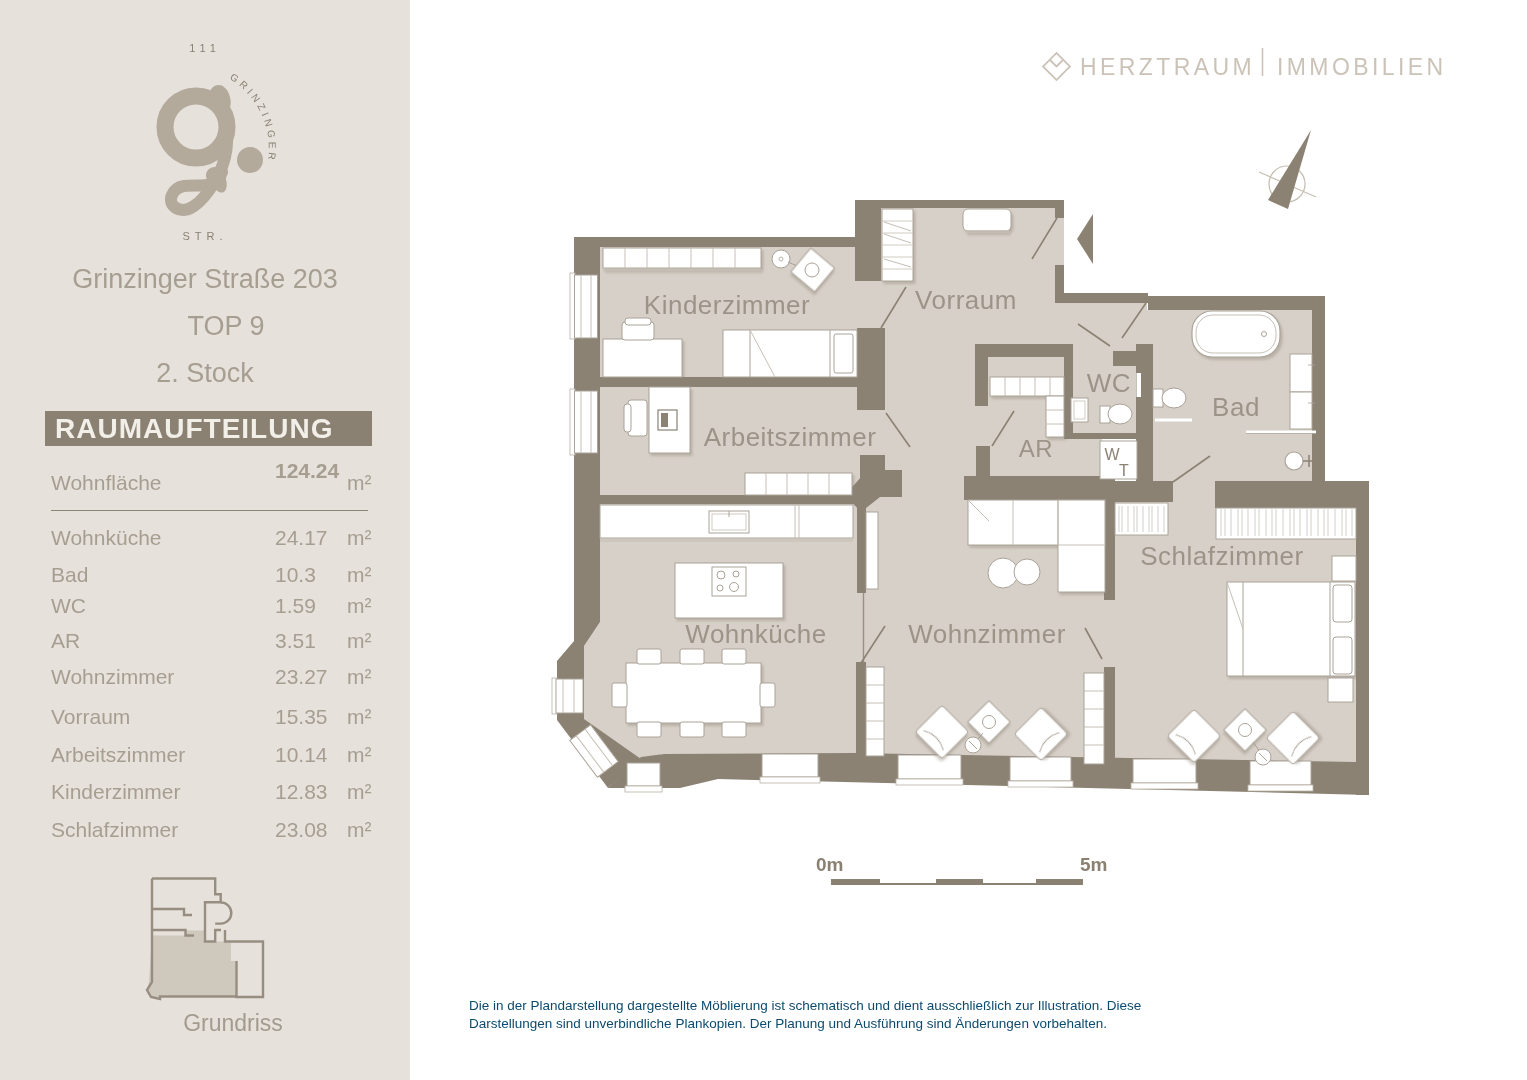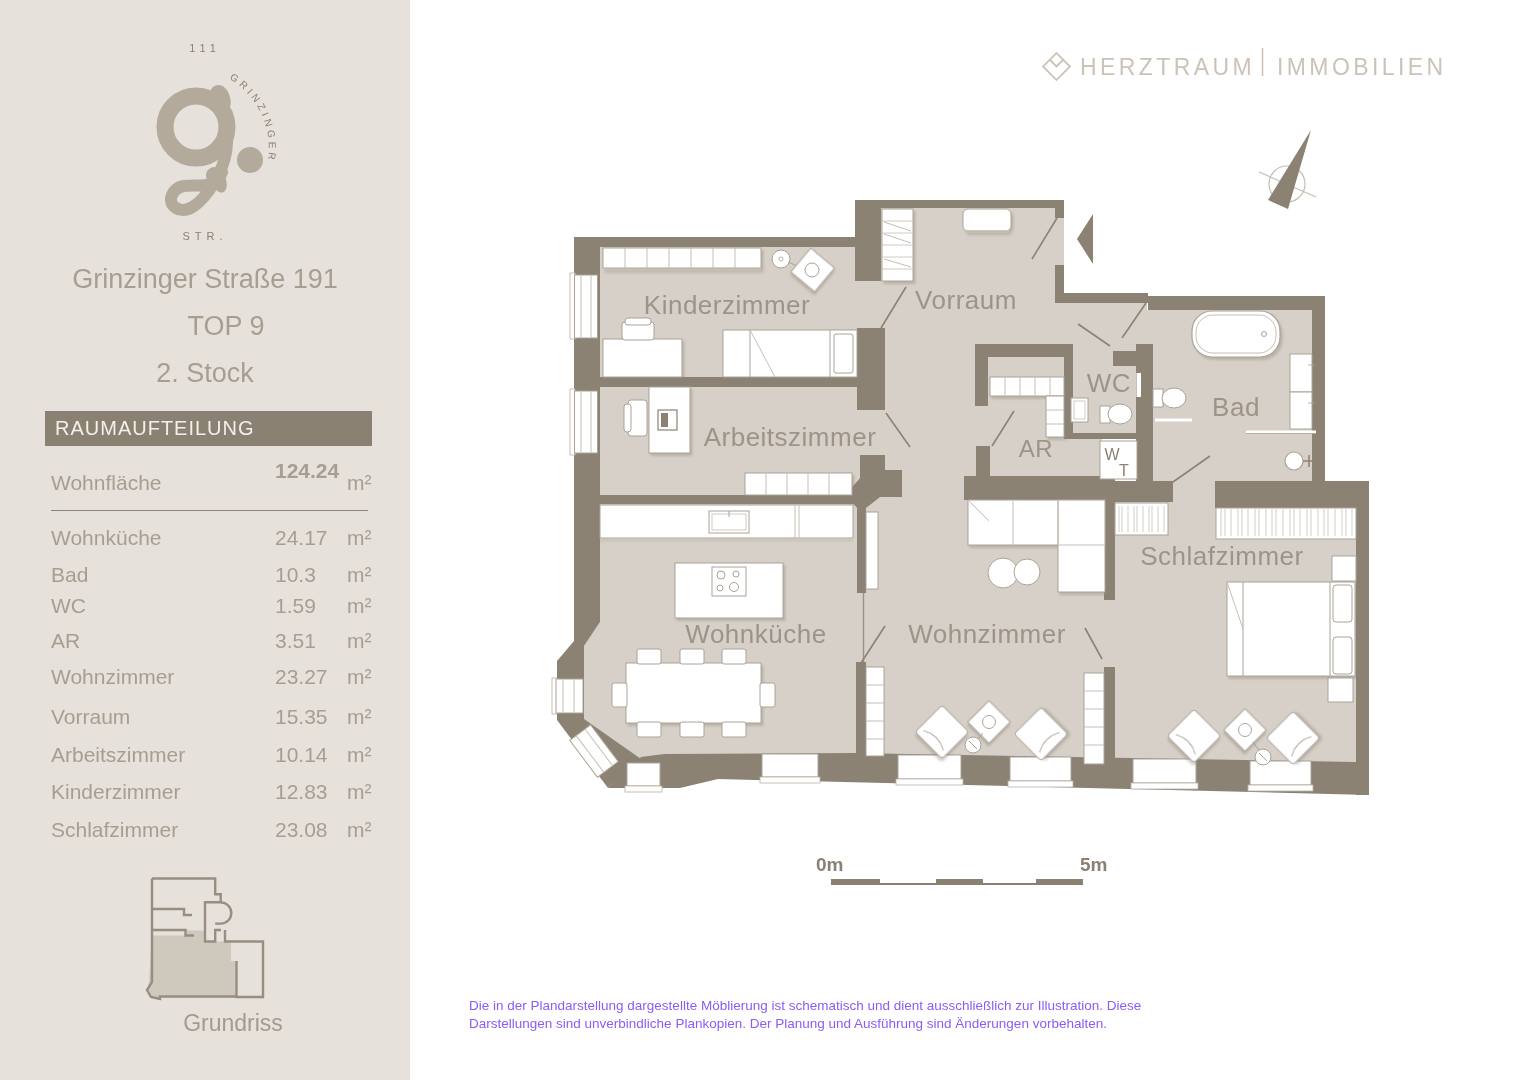--- a/index.html
+++ b/index.html
@@ -19,27 +19,27 @@
     <path d="M224,112 C230,140 228,160 214,183 C200,206 186,214 176,208 C166,202 172,188 184,186 C200,184 216,190 222,172" stroke-width="12" stroke-linecap="round"></path>
   </g>
   <path d="M216,104 C228,118 234,107 229,94 C226,85 217,82 212,88 C208,93 210,97 216,104 Z" fill="#b3aa9c"></path>
   <path d="M212,186 C224,200 230,189 225,176 C222,167 213,164 208,170 C204,175 206,179 212,186 Z" fill="#b3aa9c"></path>
   <circle cx="250" cy="160" r="13" fill="#b3aa9c"></circle>
   <path id="arcg" d="M224,76 A80,80 0 0 1 258,188" fill="none"></path>
   <text font-size="10" letter-spacing="3.5" fill="#8a8173"><textPath href="#arcg" startOffset="6">GRINZINGER</textPath></text>
   <text x="205" y="240" text-anchor="middle" font-size="11" letter-spacing="5" fill="#8a8173">STR.</text>
 </svg>
 
-<div class="abs side-text" style="left:0;top:264;width:410px;top:264px;text-align:center;font-size:27px;">Grinzinger Straße 191</div>
+<div class="abs side-text" style="left:0;top:264;width:410px;top:264px;text-align:center;font-size:27px;">Grinzinger Straße 203</div>
 
 <div class="abs side-text" style="left:0;top:311px;width:452px;text-align:center;font-size:27px;">TOP 9</div>
 
 <div class="abs side-text" style="left:0;top:358px;width:410px;text-align:center;font-size:27px;">2. Stock</div>
 
-<div class="abs" style="left:45px;top:411px;width:327px;height:35px;background:#8a8173;color:#f2efe9;font-size:20px;font-weight:normal;letter-spacing:1px;line-height:35px;padding-left:10px;box-sizing:border-box;">RAUMAUFTEILUNG</div>
+<div class="abs" style="left:45px;top:411px;width:327px;height:35px;background:#8a8173;color:#f2efe9;font-size:28px;font-weight:bold;letter-spacing:1px;line-height:35px;padding-left:10px;box-sizing:border-box;">RAUMAUFTEILUNG</div>
 
 <div class="abs side-text" style="left:0;top:0;width:410px;height:1080px;font-size:21px;text-align:center;">
     <div style="position:absolute;left:51px;top:471px;">Wohnfläche</div>
     <div style="position:absolute;left:275px;top:459px;font-weight:bold;">124.24</div>
     <div style="position:absolute;left:347px;top:471px;">m²</div>
     <div style="position:absolute;left:51px;top:526px;">Wohnküche</div>
     <div style="position:absolute;left:275px;top:526px;">24.17</div>
     <div style="position:absolute;left:347px;top:526px;">m²</div>
     <div style="position:absolute;left:51px;top:563px;">Bad</div>
     <div style="position:absolute;left:275px;top:563px;">10.3</div>
@@ -93,21 +93,21 @@
 </svg>
 
 <svg class="abs" style="left:800px;top:845px;" width="320" height="50" viewBox="0 0 320 50">
   <text x="16" y="26" font-size="19" font-weight="bold" fill="#8a8173">0m</text>
   <text x="280" y="26" font-size="19" font-weight="bold" fill="#8a8173">5m</text>
   <rect x="31" y="34" width="252" height="6" fill="#8a8173"></rect>
   <rect x="80" y="34" width="56" height="4" fill="#ffffff"></rect>
   <rect x="183" y="34" width="53" height="4" fill="#ffffff"></rect>
 </svg>
 
-<div class="abs" style="left:469px;top:997px;width:900px;font-size:13.5px;line-height:18px;color:#8b5cf6;">Die in der Plandarstellung dargestellte Möblierung ist schematisch und dient ausschließlich zur Illustration. Diese<br>Darstellungen sind unverbindliche Plankopien. Der Planung und Ausführung sind Änderungen vorbehalten.</div>
+<div class="abs" style="left:469px;top:997px;width:900px;font-size:13.5px;line-height:18px;color:#0c4a6e;">Die in der Plandarstellung dargestellte Möblierung ist schematisch und dient ausschließlich zur Illustration. Diese<br>Darstellungen sind unverbindliche Plankopien. Der Planung und Ausführung sind Änderungen vorbehalten.</div>
 
 <svg id="plan" class="abs" style="left:0;top:0;" width="1527" height="1080" viewBox="0 0 1527 1080">
 <defs>
       <filter id="fs" x="-20%" y="-20%" width="150%" height="150%">
         <feDropShadow dx="2" dy="2.5" stdDeviation="1.3" flood-color="#8b8274" flood-opacity="0.38"></feDropShadow>
       </filter>
     </defs>
 
 <g>
   <circle cx="1287" cy="184" r="18" fill="none" stroke="#c5beb2" stroke-width="1.2"></circle>

